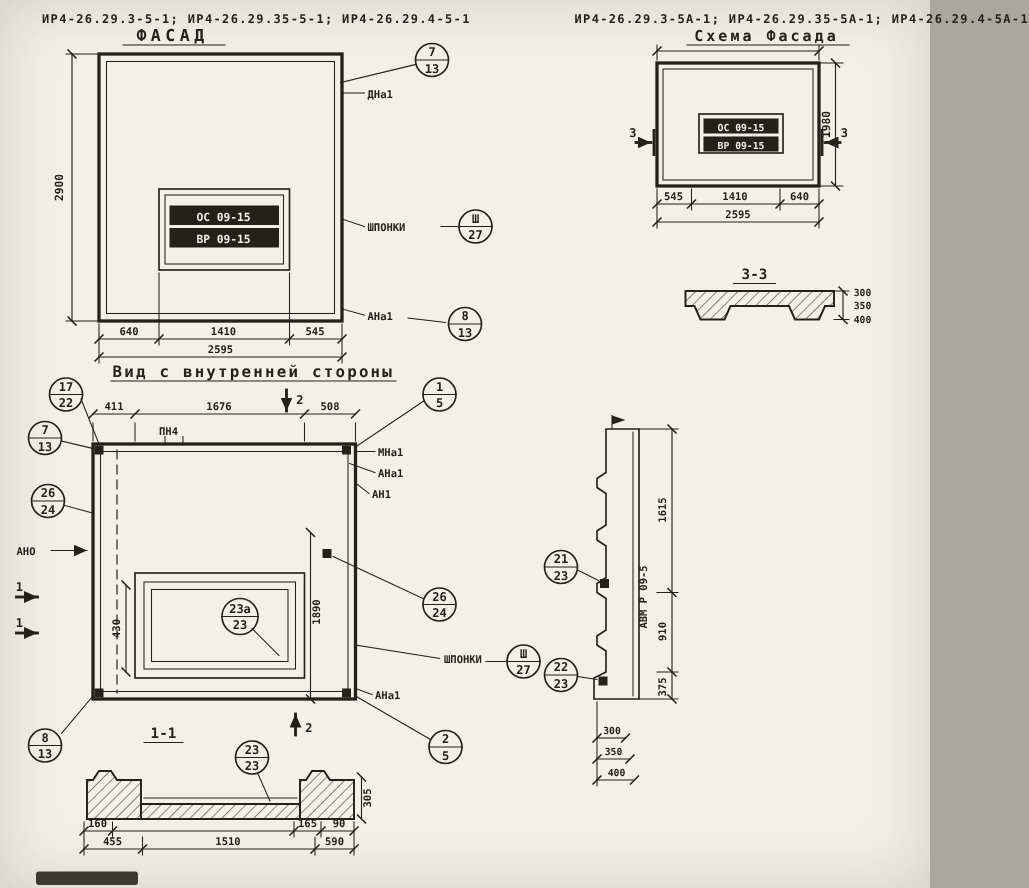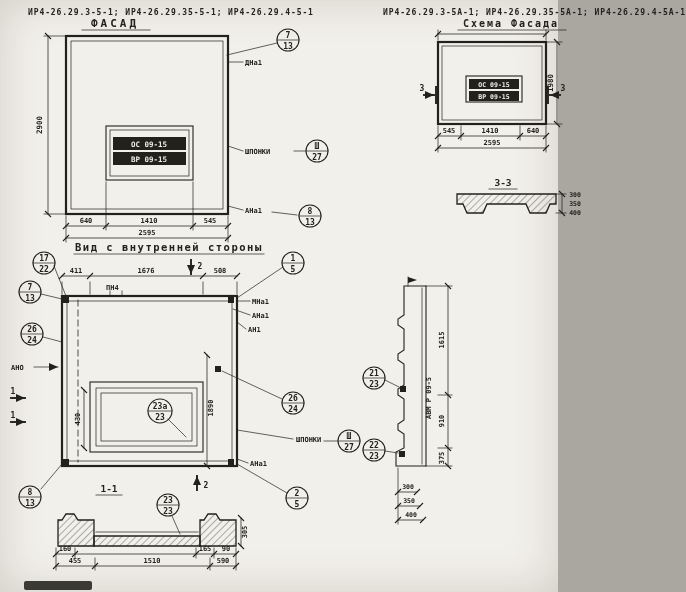--- a/index.html
+++ b/index.html
@@ -1,16 +1,16 @@
 <!DOCTYPE html>
 <html><head>
 <meta charset="utf-8">
 <style>
   html,body{margin:0;padding:0;background:#a9a79f;}
-  .sheet{width:558px;height:592px;background:#f2f0ea;position:relative;box-shadow:inset 0 0 45px rgba(60,55,40,.18);}
+  .sheet{width:620px;height:592px;background:#f2f0ea;position:relative;box-shadow:inset 0 0 45px rgba(60,55,40,.18);}
   svg{display:block;}
   text{fill:#23211c;font-family:"DejaVu Sans Mono","Liberation Mono",monospace;font-weight:bold;text-anchor:middle;}
   .start{text-anchor:start;}
   .t6{font-size:6.5px;}
   .t7{font-size:7px;}
   .t75{font-size:7.5px;}
   .t8{font-size:8px;}
   .t9{font-size:9.5px;}
   .t10{font-size:10px;letter-spacing:2px;}
   .t11{font-size:11px;letter-spacing:3px;}

